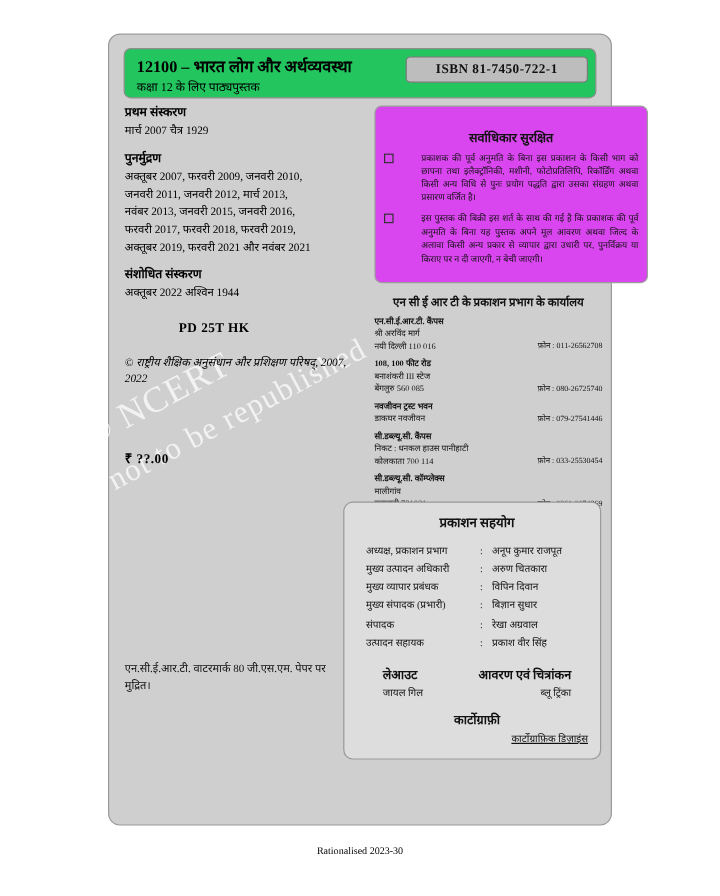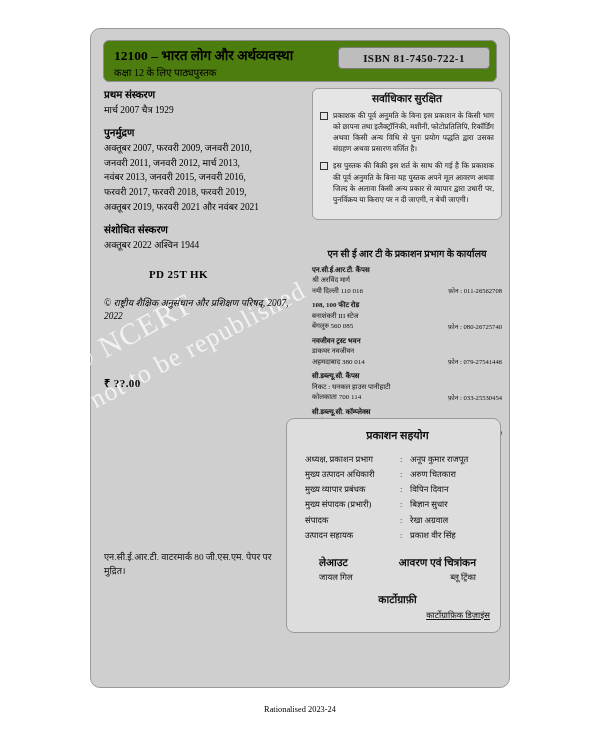--- a/index.html
+++ b/index.html
@@ -56,21 +56,21 @@
   }
   .watermark .wm2 { font-size: 26px; }
 
   
   .title-box {
     position: absolute;
     left: 103px;
     top: 40px;
     width: 394px;
     height: 42px;
-    background: #4d7c0f;
+    background: #22c55e;
     border: 1px solid #8e8e8e;
     border-radius: 6px;
     box-sizing: border-box;
     z-index: 10;
   }
   .title-main {
     position: absolute;
     left: 10px;
     top: 5px;
     font-size: 13.5px;
@@ -127,53 +127,53 @@
 
   
   .right-col {
     position: absolute;
     left: 312px;
     top: 88px;
     width: 190px;
     z-index: 10;
   }
   .rights-box {
-    background: #e5e5e5;
+    background: #d946ef;
     border: 1px solid #9d9d9d;
     border-radius: 6px;
-    padding: 2px 7px 8px 7px;
+    padding: 18px 7px 8px 7px;
     box-sizing: border-box;
-    width: 190px;
+    width: 228px;
   }
   .rights-title {
     text-align: center;
     font-weight: bold;
     font-size: 10.5px;
     margin-bottom: 5px;
   }
   .rights-item {
     display: flex;
-    gap: 5px;
+    gap: 23px;
     font-size: 7.4px;
     line-height: 1.5;
     text-align: justify;
     margin-bottom: 6px;
   }
   .sq {
     flex: 0 0 auto;
     width: 6px;
     height: 6px;
     border: 1px solid #333;
     margin-top: 2px;
     background: transparent;
   }
 
   
   .offices {
-    margin-top: 27px;
+    margin-top: 9px;
     width: 190px;
   }
   .off-title {
     font-weight: bold;
     font-size: 9.6px;
     text-align: center;
     margin-bottom: 5px;
   }
   .off {
     font-size: 7px;
@@ -334,21 +334,20 @@
       <div class="off">
         <div class="nm">108, 100 फीट रोड</div>
         <div>बनाशंकरी III स्टेज</div>
         <div>बेंगलुरु 560 085</div>
         <div class="ph">फ़ोन : 080-26725740</div>
       </div>
 
       <div class="off">
         <div class="nm">नवजीवन ट्रस्ट भवन</div>
         <div>डाकघर नवजीवन</div>
-        <div>अहमदाबाद 380 014</div>
         <div class="ph">फ़ोन : 079-27541446</div>
       </div>
 
       <div class="off">
         <div class="nm">सी.डब्ल्यू.सी. कैंपस</div>
         <div>निकट : धनकल हाउस पानीहाटी</div>
         <div>कोलकाता 700 114</div>
         <div class="ph">फ़ोन : 033-25530454</div>
       </div>
 
@@ -405,15 +404,15 @@
     </div>
 
     <div class="sect-head">कार्टोग्राफ़ी</div>
     <div class="center-line">कार्टोग्राफ़िक डिज़ाइंस</div>
   </div>
 
   <div class="bl">
     <p>एन.सी.ई.आर.टी. वाटरमार्क 80 जी.एस.एम. पेपर पर मुद्रित।</p>
   </div>
 
-  <div class="footer">Rationalised 2023-24</div>
+  <div class="footer">Rationalised 2023-30</div>
 
 </div>
 
 </body></html>

